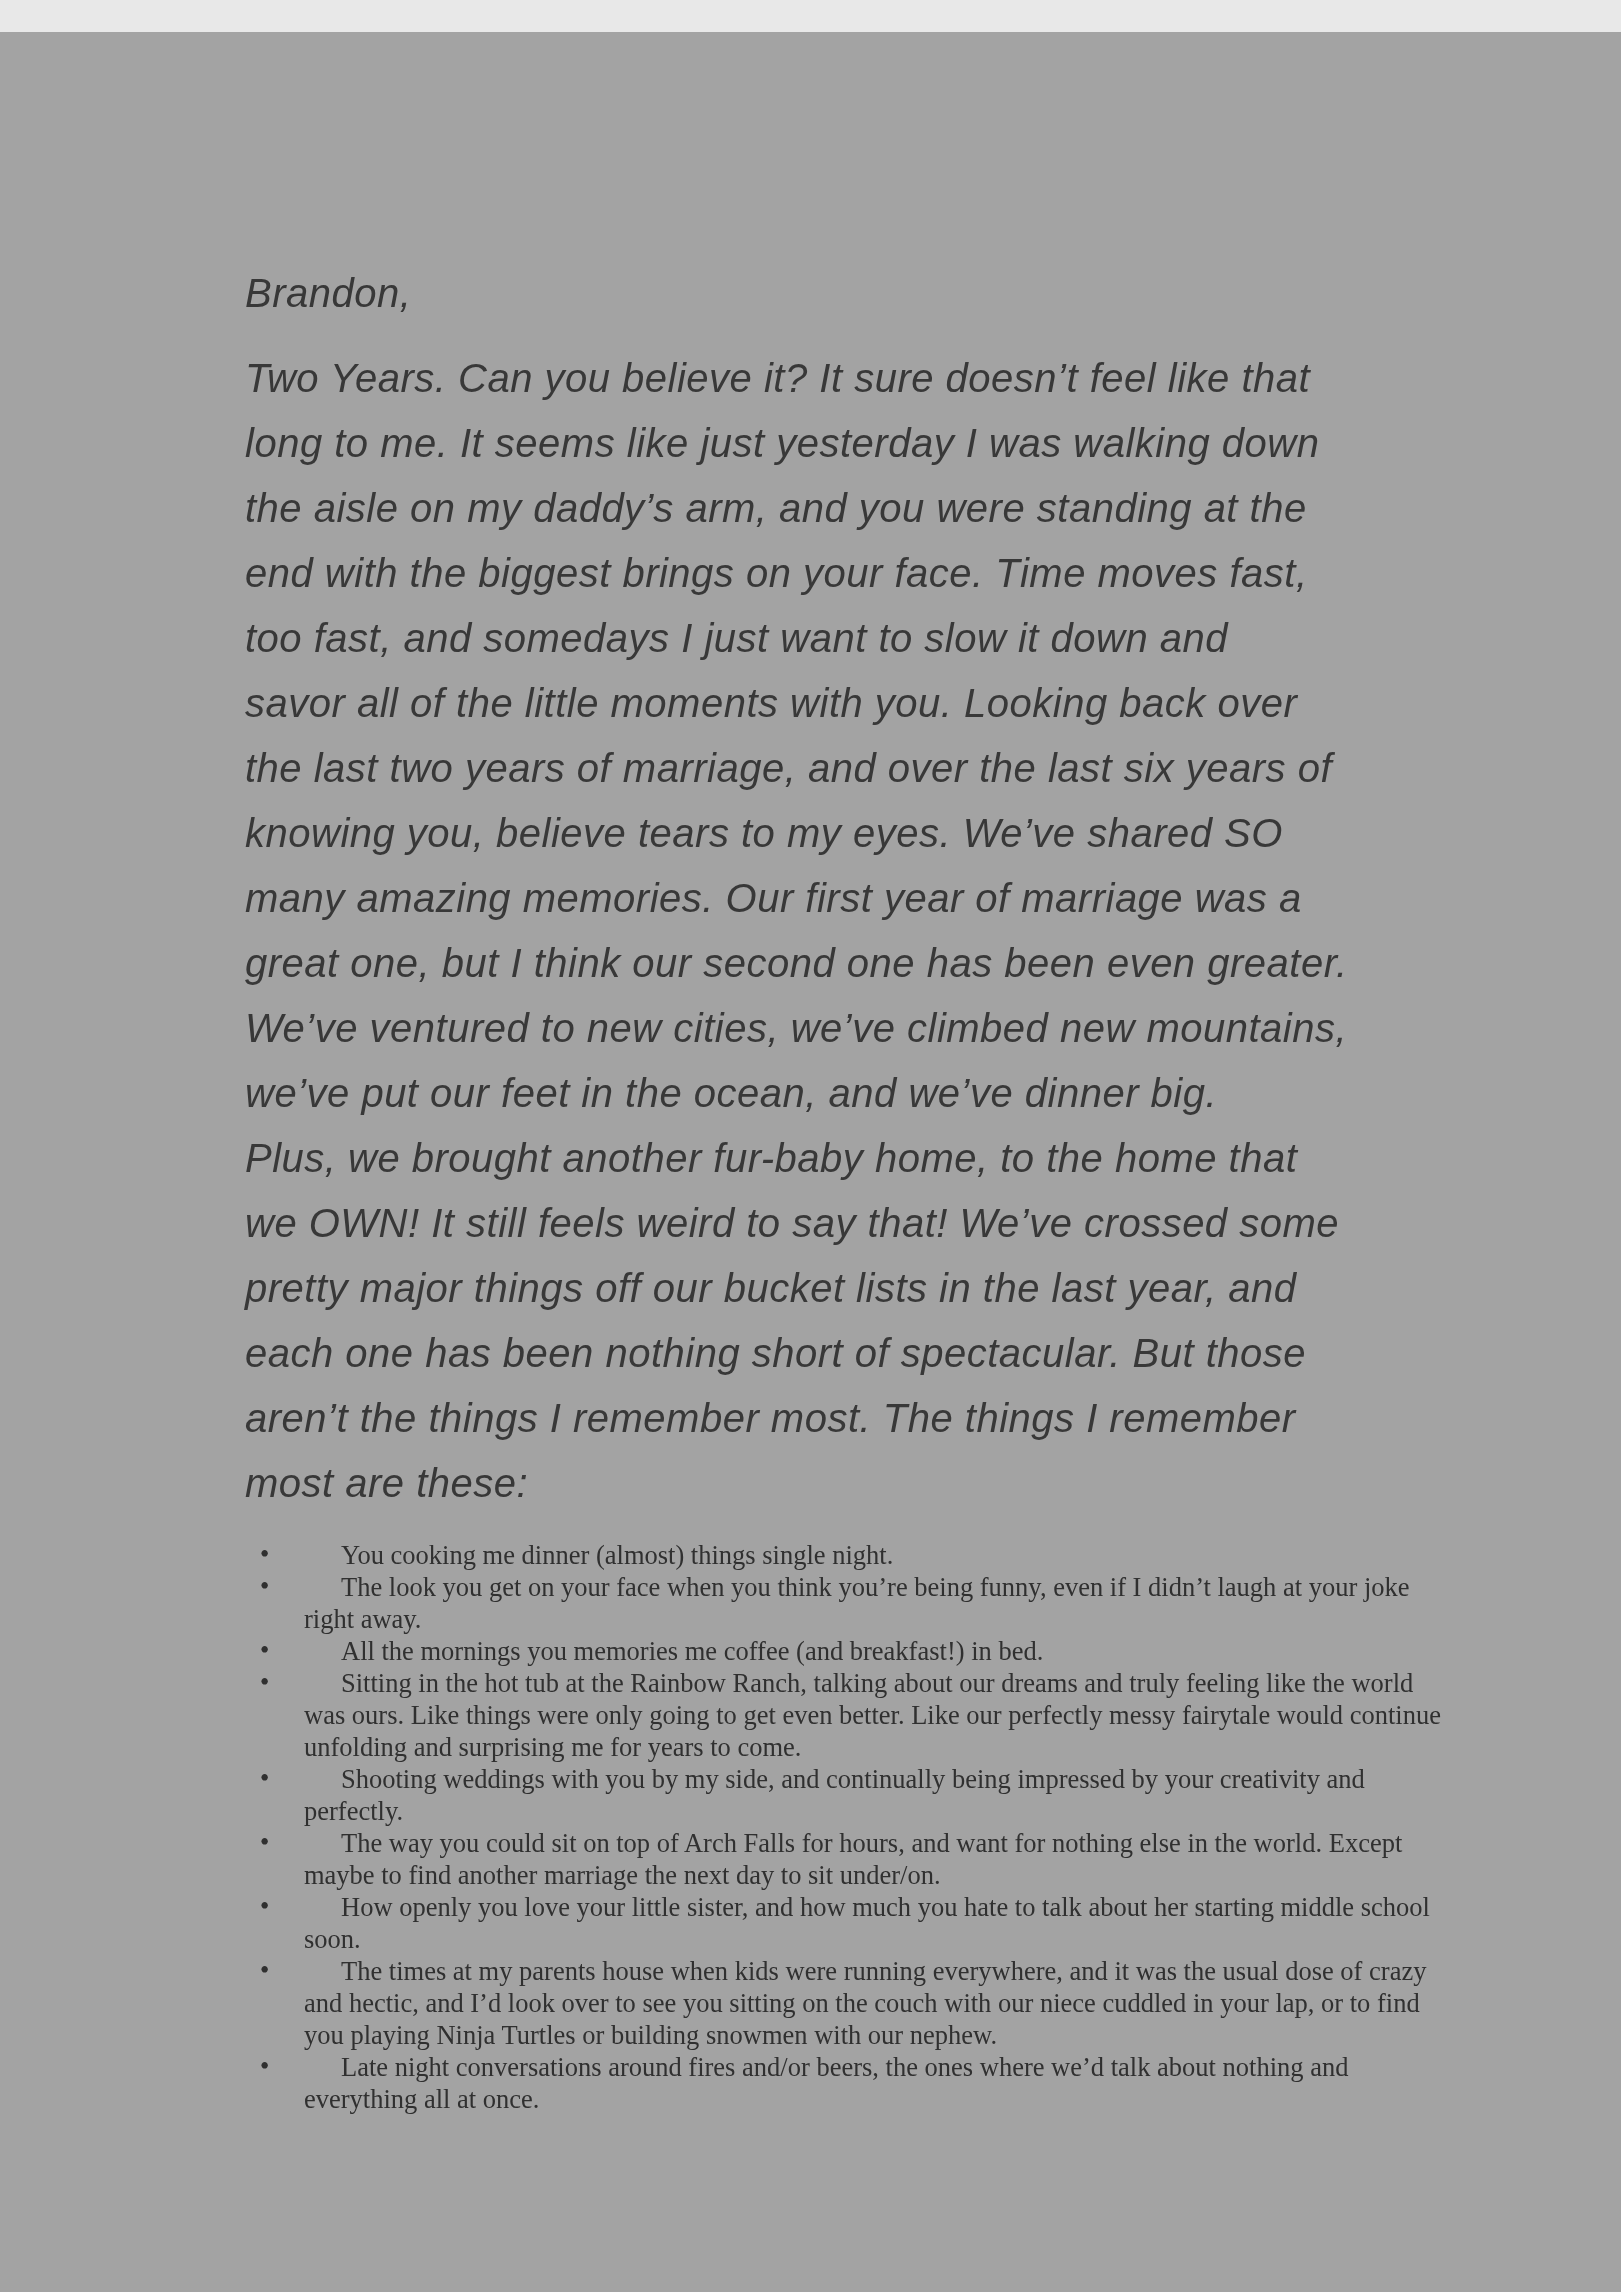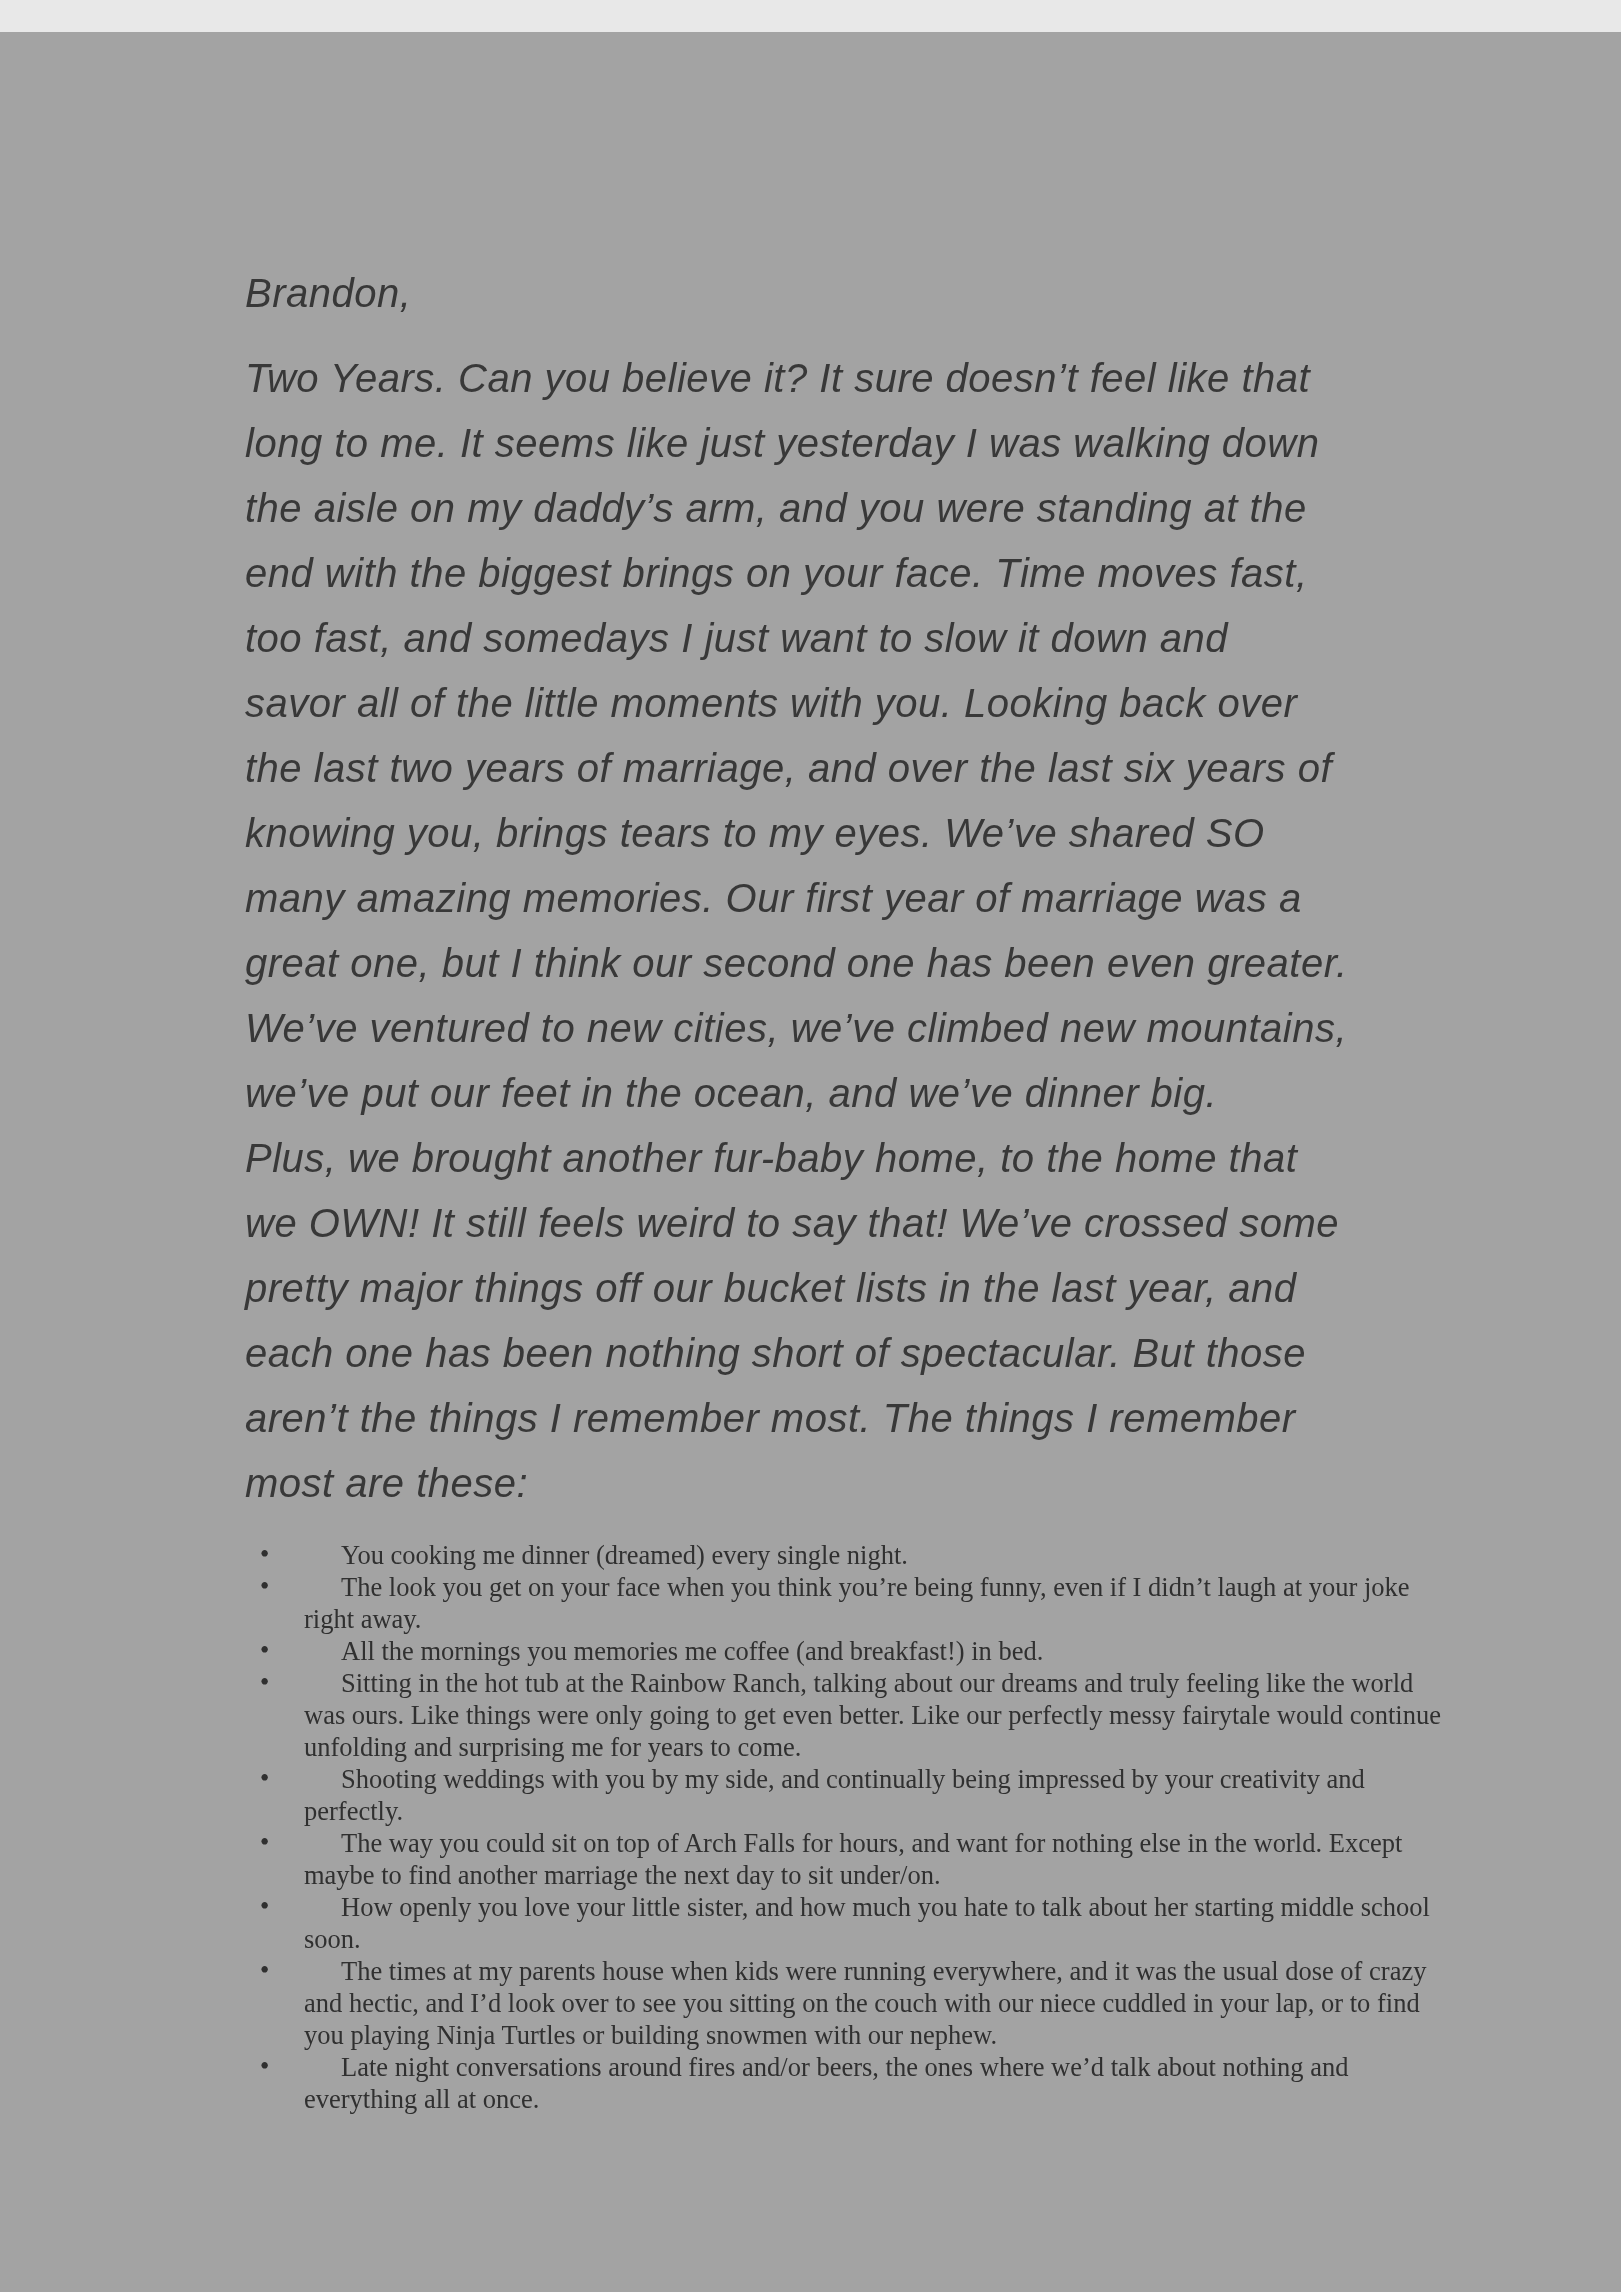--- a/index.html
+++ b/index.html
@@ -54,35 +54,35 @@
   <div class="content">
     <div class="greeting hand">Brandon,</div>
     <div class="letter-body" id="hand-body">
         <div class="hand-line hand">Two Years. Can you believe it? It sure doesn’t feel like that</div>
         <div class="hand-line hand">long to me. It seems like just yesterday I was walking down</div>
         <div class="hand-line hand">the aisle on my daddy’s arm, and you were standing at the</div>
         <div class="hand-line hand">end with the biggest brings on your face. Time moves fast,</div>
         <div class="hand-line hand">too fast, and somedays I just want to slow it down and</div>
         <div class="hand-line hand">savor all of the little moments with you. Looking back over</div>
         <div class="hand-line hand">the last two years of marriage, and over the last six years of</div>
-        <div class="hand-line hand">knowing you, brings tears to my eyes. We’ve shared SO</div>
+        <div class="hand-line hand">knowing you, believe tears to my eyes. We’ve shared SO</div>
         <div class="hand-line hand">many amazing memories. Our first year of marriage was a</div>
         <div class="hand-line hand">great one, but I think our second one has been even greater.</div>
         <div class="hand-line hand">We’ve ventured to new cities, we’ve climbed new mountains,</div>
         <div class="hand-line hand">we’ve put our feet in the ocean, and we’ve dinner big.</div>
         <div class="hand-line hand">Plus, we brought another fur-baby home, to the home that</div>
         <div class="hand-line hand">we OWN! It still feels weird to say that! We’ve crossed some</div>
         <div class="hand-line hand">pretty major things off our bucket lists in the last year, and</div>
         <div class="hand-line hand">each one has been nothing short of spectacular. But those</div>
         <div class="hand-line hand">aren’t the things I remember most. The things I remember</div>
         <div class="hand-line hand">most are these:</div>
       </div>
     <div class="bullets" id="bullet-list">
         <div class="bullet-item">
-          <div class="b-line first"><span class="dot">•</span><span>You cooking me dinner (dreamed) every single night.</span></div>
+          <div class="b-line first"><span class="dot">•</span><span>You cooking me dinner (almost) things single night.</span></div>
         </div>
         <div class="bullet-item">
           <div class="b-line first"><span class="dot">•</span><span>The look you get on your face when you think you’re being funny, even if I didn’t laugh at your joke</span></div>
           <div class="b-line cont"><span>right away.</span></div>
         </div>
         <div class="bullet-item">
           <div class="b-line first"><span class="dot">•</span><span>All the mornings you memories me coffee (and breakfast!) in bed.</span></div>
         </div>
         <div class="bullet-item">
           <div class="b-line first"><span class="dot">•</span><span>Sitting in the hot tub at the Rainbow Ranch, talking about our dreams and truly feeling like the world</span></div>

